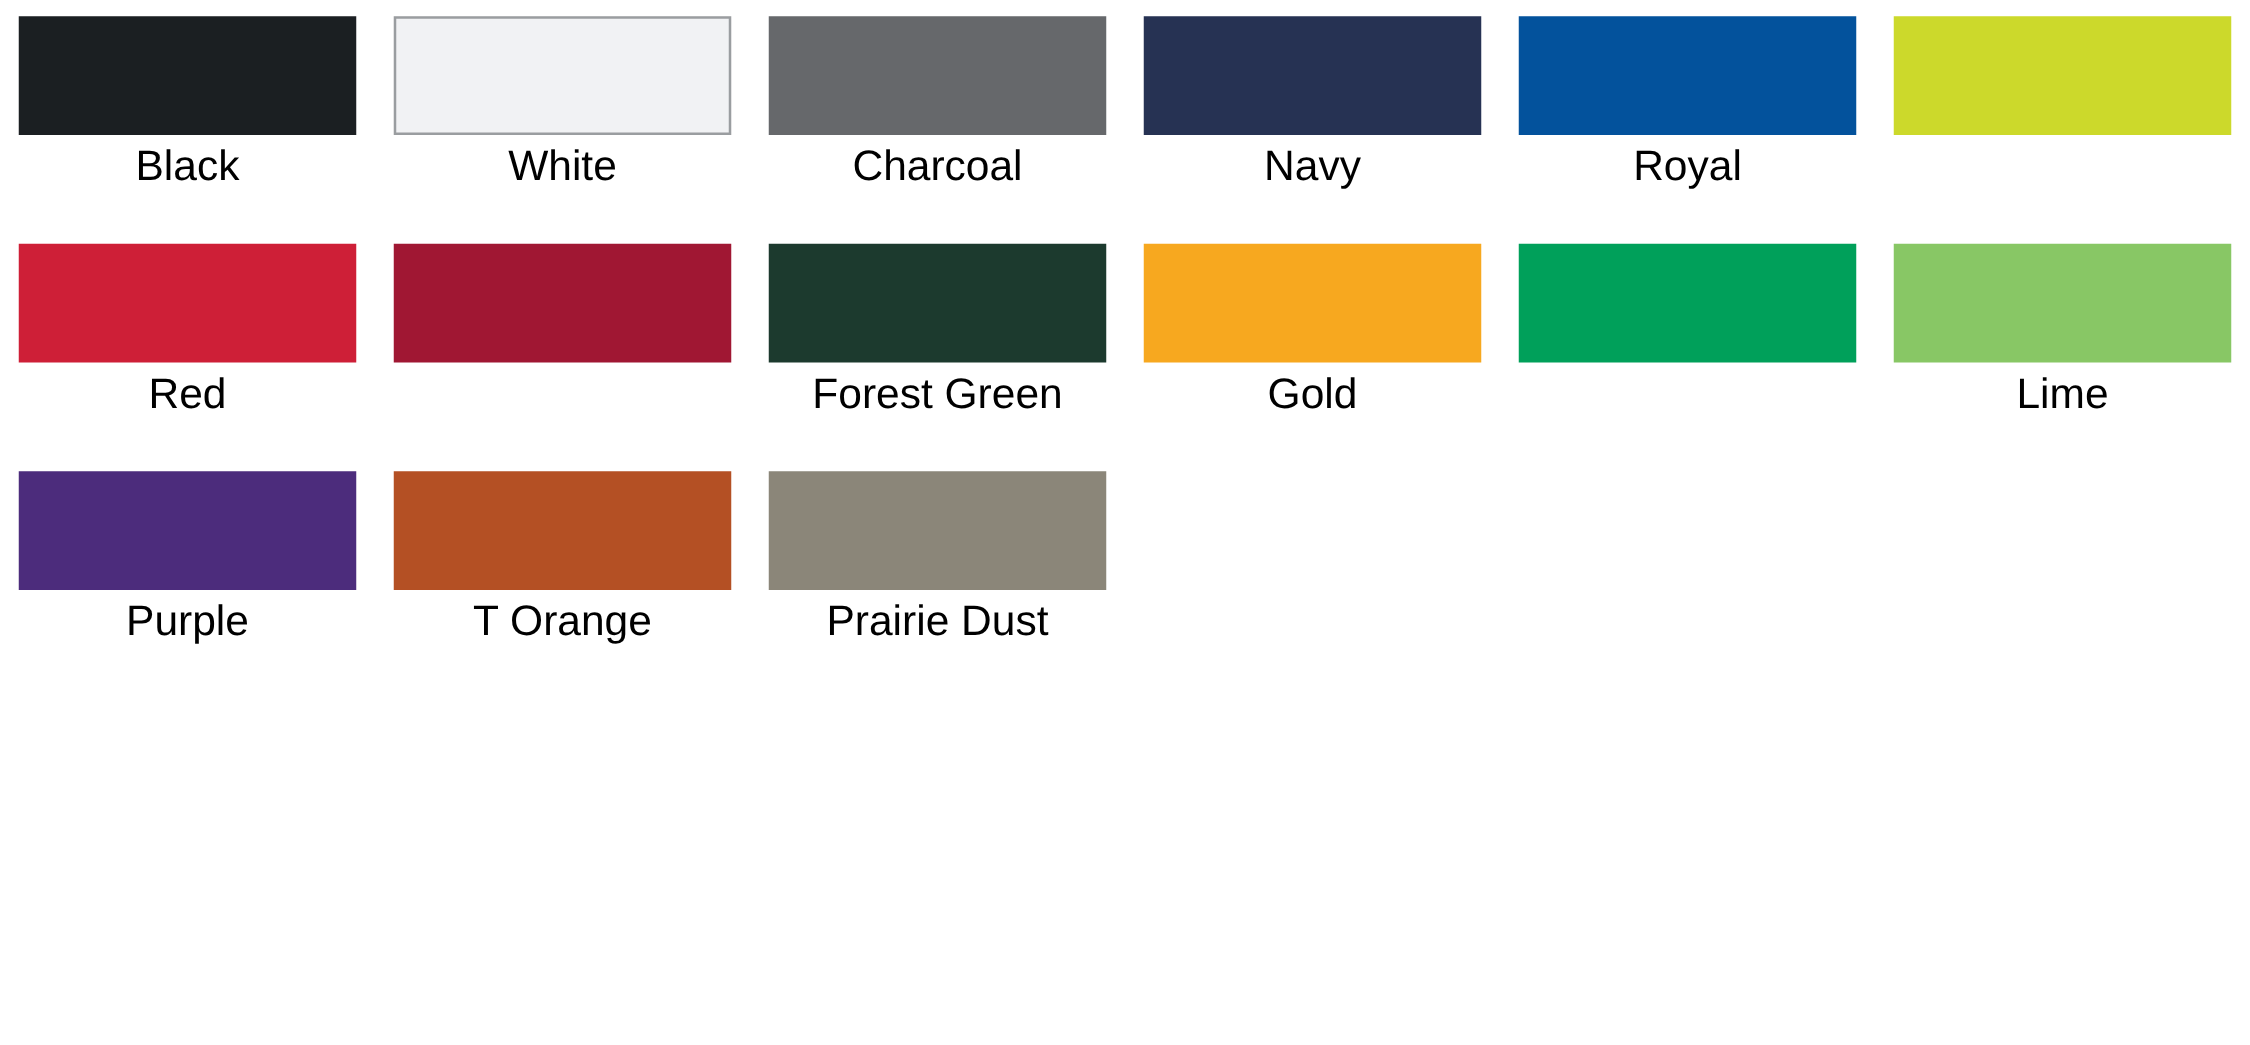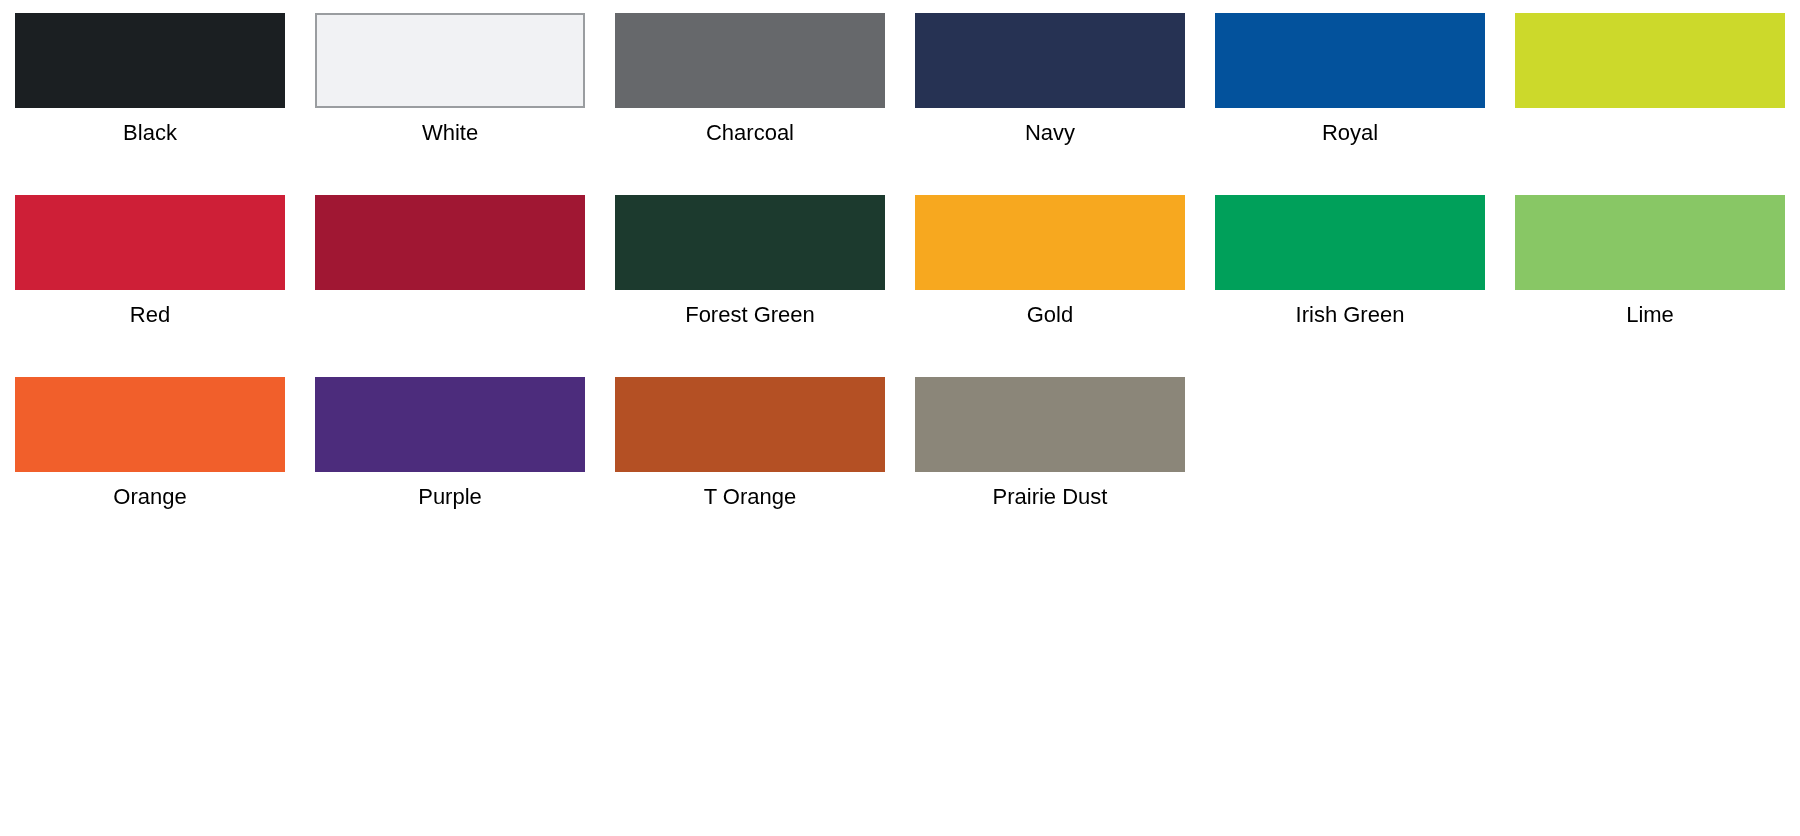--- a/index.html
+++ b/index.html
@@ -84,21 +84,21 @@
       31px 23px,
       auto auto,
       auto auto,
       auto auto,
       auto auto;
   }
 
   .swatch-label {
     width: 270px;
     text-align: center;
-    font-size: 22px;
+    font-size: 34px;
     line-height: 30px;
     color: #000000;
     margin-top: 10px;
     white-space: nowrap;
   }
 </style>
 </head>
 <body style="background: rgb(255, 255, 255);">
 
 <div id="swatch-grid">
@@ -135,29 +135,24 @@
     <div class="swatch-cell">
       <div class="swatch-chip" style="background-color: rgb(28, 58, 46);"></div>
       <div class="swatch-label">Forest Green</div>
     </div>
     <div class="swatch-cell">
       <div class="swatch-chip" style="background-color: rgb(247, 168, 31);"></div>
       <div class="swatch-label">Gold</div>
     </div>
     <div class="swatch-cell">
       <div class="swatch-chip" style="background-color: rgb(0, 160, 90);"></div>
-      <div class="swatch-label">Irish Green</div>
     </div>
     <div class="swatch-cell">
       <div class="swatch-chip" style="background-color: rgb(136, 199, 101);"></div>
       <div class="swatch-label">Lime</div>
-    </div>
-    <div class="swatch-cell">
-      <div class="swatch-chip" style="background-color: rgb(241, 95, 43);"></div>
-      <div class="swatch-label">Orange</div>
     </div>
     <div class="swatch-cell">
       <div class="swatch-chip" style="background-color: rgb(76, 44, 124);"></div>
       <div class="swatch-label">Purple</div>
     </div>
     <div class="swatch-cell">
       <div class="swatch-chip" style="background-color: rgb(180, 80, 36);"></div>
       <div class="swatch-label">T Orange</div>
     </div>
     <div class="swatch-cell">

